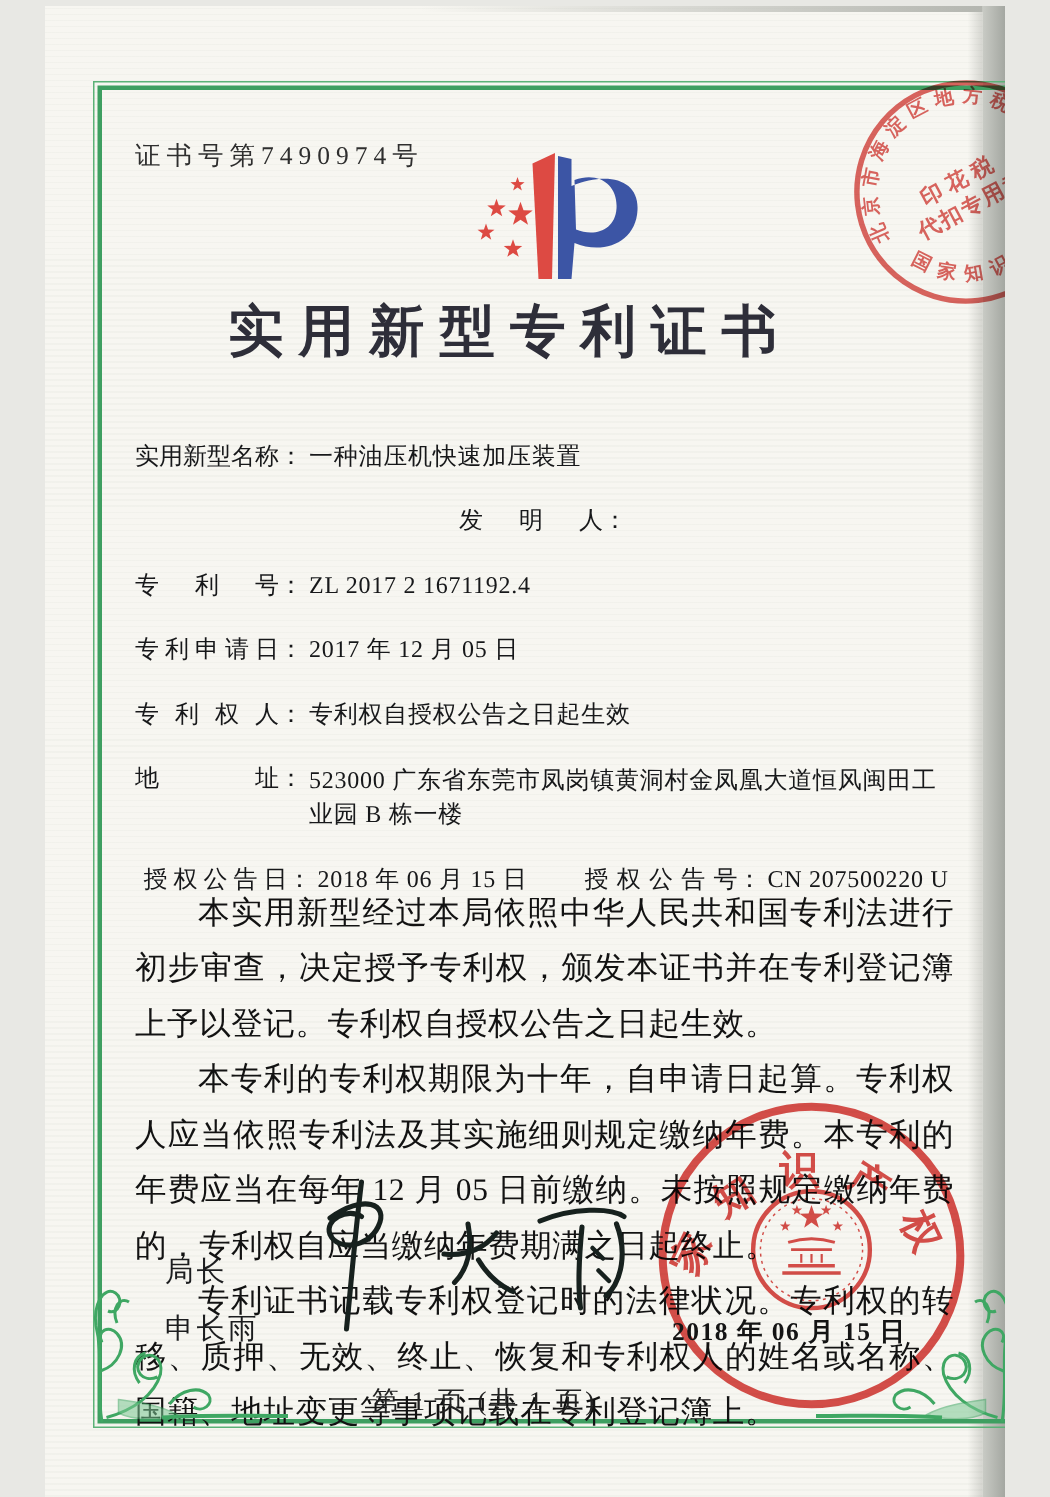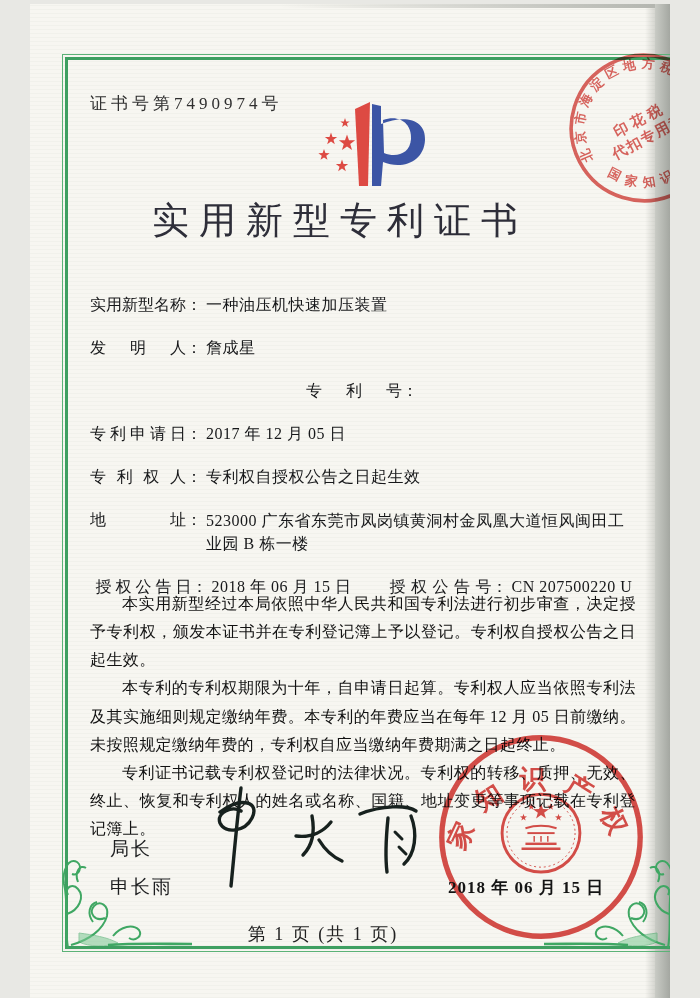--- a/index.html
+++ b/index.html
@@ -13,31 +13,31 @@
   .scan-right-shadow{position:absolute;right:15px;top:0;width:10px;height:100%;
               background:linear-gradient(to right,rgba(0,0,0,0),rgba(60,65,58,.18));}
   .scan-top{position:absolute;left:0;top:0;right:15px;height:4px;
               background:linear-gradient(to right,rgba(0,0,0,0) 40%,#b4b6b0);}
   
   .frame{position:absolute;left:32px;top:50px;width:614px;height:896px;border:1px solid #5bb277;}
   .frame-inner{position:absolute;left:2px;top:2px;right:2px;bottom:2px;border:3px solid #3e9f61;}
   .cert-no{position:absolute;left:60px;top:88px;font-size:17px;letter-spacing:4px;color:#2e2e2e;}
   .logo{position:absolute;left:278px;top:98px;width:150px;height:92px;}
   .title{position:absolute;left:0;right:20px;top:192px;text-align:center;font-size:37px;
-         font-weight:400;letter-spacing:10px;color:#2e2e39;}
+         font-weight:700;letter-spacing:10px;color:#2e2e39;}
   .fields{position:absolute;left:60px;top:290px;width:548px;font-size:16px;color:#17181a;}
   .frow{display:flex;align-items:flex-start;margin-bottom:21px;line-height:22px;justify-content:center;}
   .flabel{display:inline-block;width:96px;text-align:justify;text-align-last:justify;flex:none;}
   .fcolon{flex:none;margin-right:4px;}
   .fvalue{flex:1;letter-spacing:.5px;}
   .frow.addr .fvalue{max-width:478px;line-height:23px;}
   .frow.last{margin-bottom:0;}
   .grant-right{display:flex;margin-left:38px;}
   .flabel2{display:inline-block;width:102px;text-align:justify;text-align-last:justify;flex:none;}
-  .paras{position:absolute;left:60px;top:586px;width:546px;font-size:16px;line-height:1.76;
+  .paras{position:absolute;left:60px;top:586px;width:546px;font-size:21px;line-height:1.76;
          text-align:justify;color:#121212;letter-spacing:.4px;}
   .paras p{margin:0;text-indent:2em;}
   .officer{position:absolute;left:80px;top:826px;font-size:19px;color:#1c1d1f;line-height:38px;letter-spacing:2px;}
   .signature{position:absolute;left:132px;top:776px;width:262px;height:112px;}
   .seal{position:absolute;left:404px;top:726px;width:214px;height:214px;opacity:.93;mix-blend-mode:multiply;}
   .seal-date{position:absolute;left:418px;top:872px;width:180px;font-size:17px;color:#141414;
              letter-spacing:1px;font-weight:600;}
   .stamp{position:absolute;left:534px;top:44px;width:160px;height:160px;transform:rotate(-28deg);
          opacity:.88;mix-blend-mode:multiply;}
   .footer{position:absolute;left:0;right:54px;top:918px;text-align:center;font-size:18px;color:#222;letter-spacing:2px;}
@@ -81,25 +81,25 @@
 
   <div class="fields">
     <div class="frow">
       <span class="flabel">实用新型名称</span>
         <span class="fcolon">：</span>
         <span class="fvalue">一种油压机快速加压装置</span>
     </div>
     <div class="frow">
       <span class="flabel">发明人</span>
         <span class="fcolon">：</span>
-        <span class="fvalue">詹成星</span>
     </div>
     <div class="frow">
       <span class="flabel">专利号</span>
         <span class="fcolon">：</span>
+        <span class="fvalue">ZL 2017 2 1671192.4</span>
     </div>
     <div class="frow">
       <span class="flabel">专利申请日</span>
         <span class="fcolon">：</span>
         <span class="fvalue">2017 年 12 月 05 日</span>
     </div>
     <div class="frow">
       <span class="flabel">专利权人</span>
         <span class="fcolon">：</span>
         <span class="fvalue">专利权自授权公告之日起生效</span>

